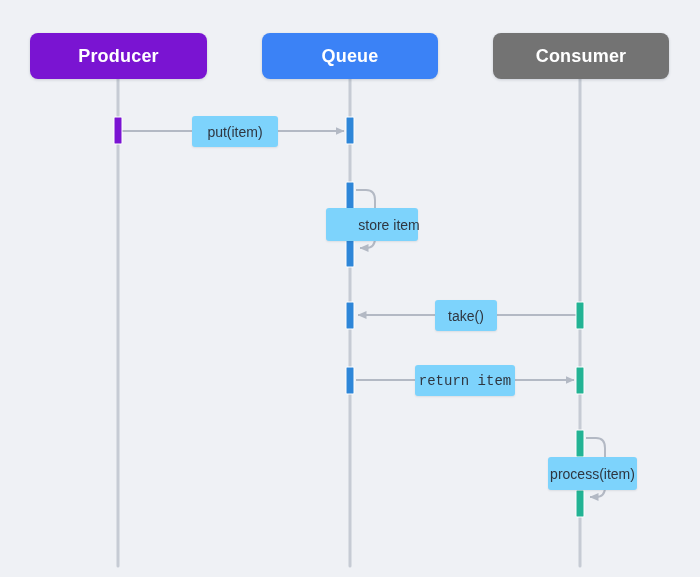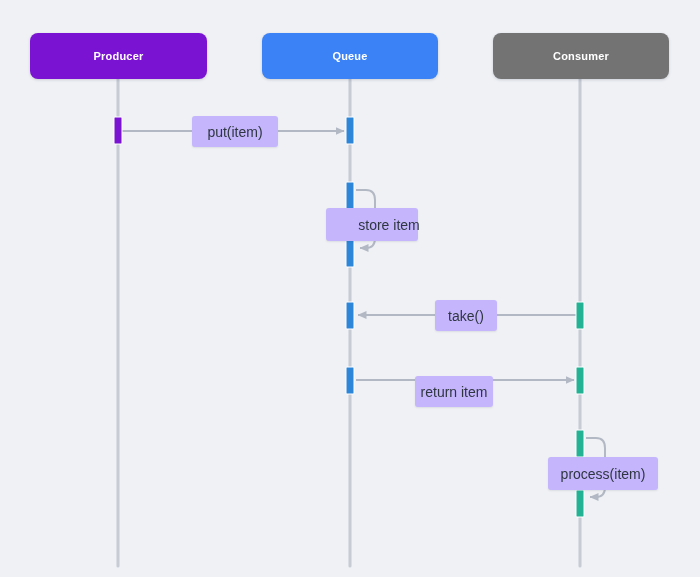--- a/index.html
+++ b/index.html
@@ -26,29 +26,29 @@
     height: 577px;
   }
   .participant-box {
     position: absolute;
     box-sizing: border-box;
     border-radius: 8px;
     display: flex;
     align-items: center;
     justify-content: center;
     color: #ffffff;
-    font-size: 11px;
+    font-size: 18px;
     font-weight: bold;
     letter-spacing: 0.2px;
     box-shadow: 0 1px 3px rgba(40,50,70,0.18);
   }
   .msg-label {
     position: absolute;
     box-sizing: border-box;
-    background: #c4b5fd;
+    background: #7dd3fc;
     color: #2f3640;
     font-size: 14px;
     border-radius: 3px;
     display: flex;
     align-items: center;
     justify-content: center;
     white-space: nowrap;
     padding: 0 10px;
     box-shadow: 0 1px 2px rgba(40,50,70,0.10);
   }
@@ -120,21 +120,21 @@
   </div>
 
   <div class="msg-label" style="left:326px; top:208px; width:92px; height:33px;padding-left:44px;">
     <span>store item</span>
   </div>
 
   <div class="msg-label" style="left:435px; top:300px; width:62px; height:31px;">
     <span>take()</span>
   </div>
 
-  <div class="msg-label" style="left:415px; top:376px; width:78px; height:31px;">
+  <div class="msg-label" style="left:415px; top:365px; width:100px; height:31px;font-family:Liberation Mono, monospace;">
     <span>return item</span>
   </div>
 
-  <div class="msg-label" style="left:548px; top:457px; width:110px; height:33px;">
+  <div class="msg-label" style="left:548px; top:457px; width:89px; height:33px;">
     <span>process(item)</span>
   </div>
 
 </div>
 
 </body></html>

